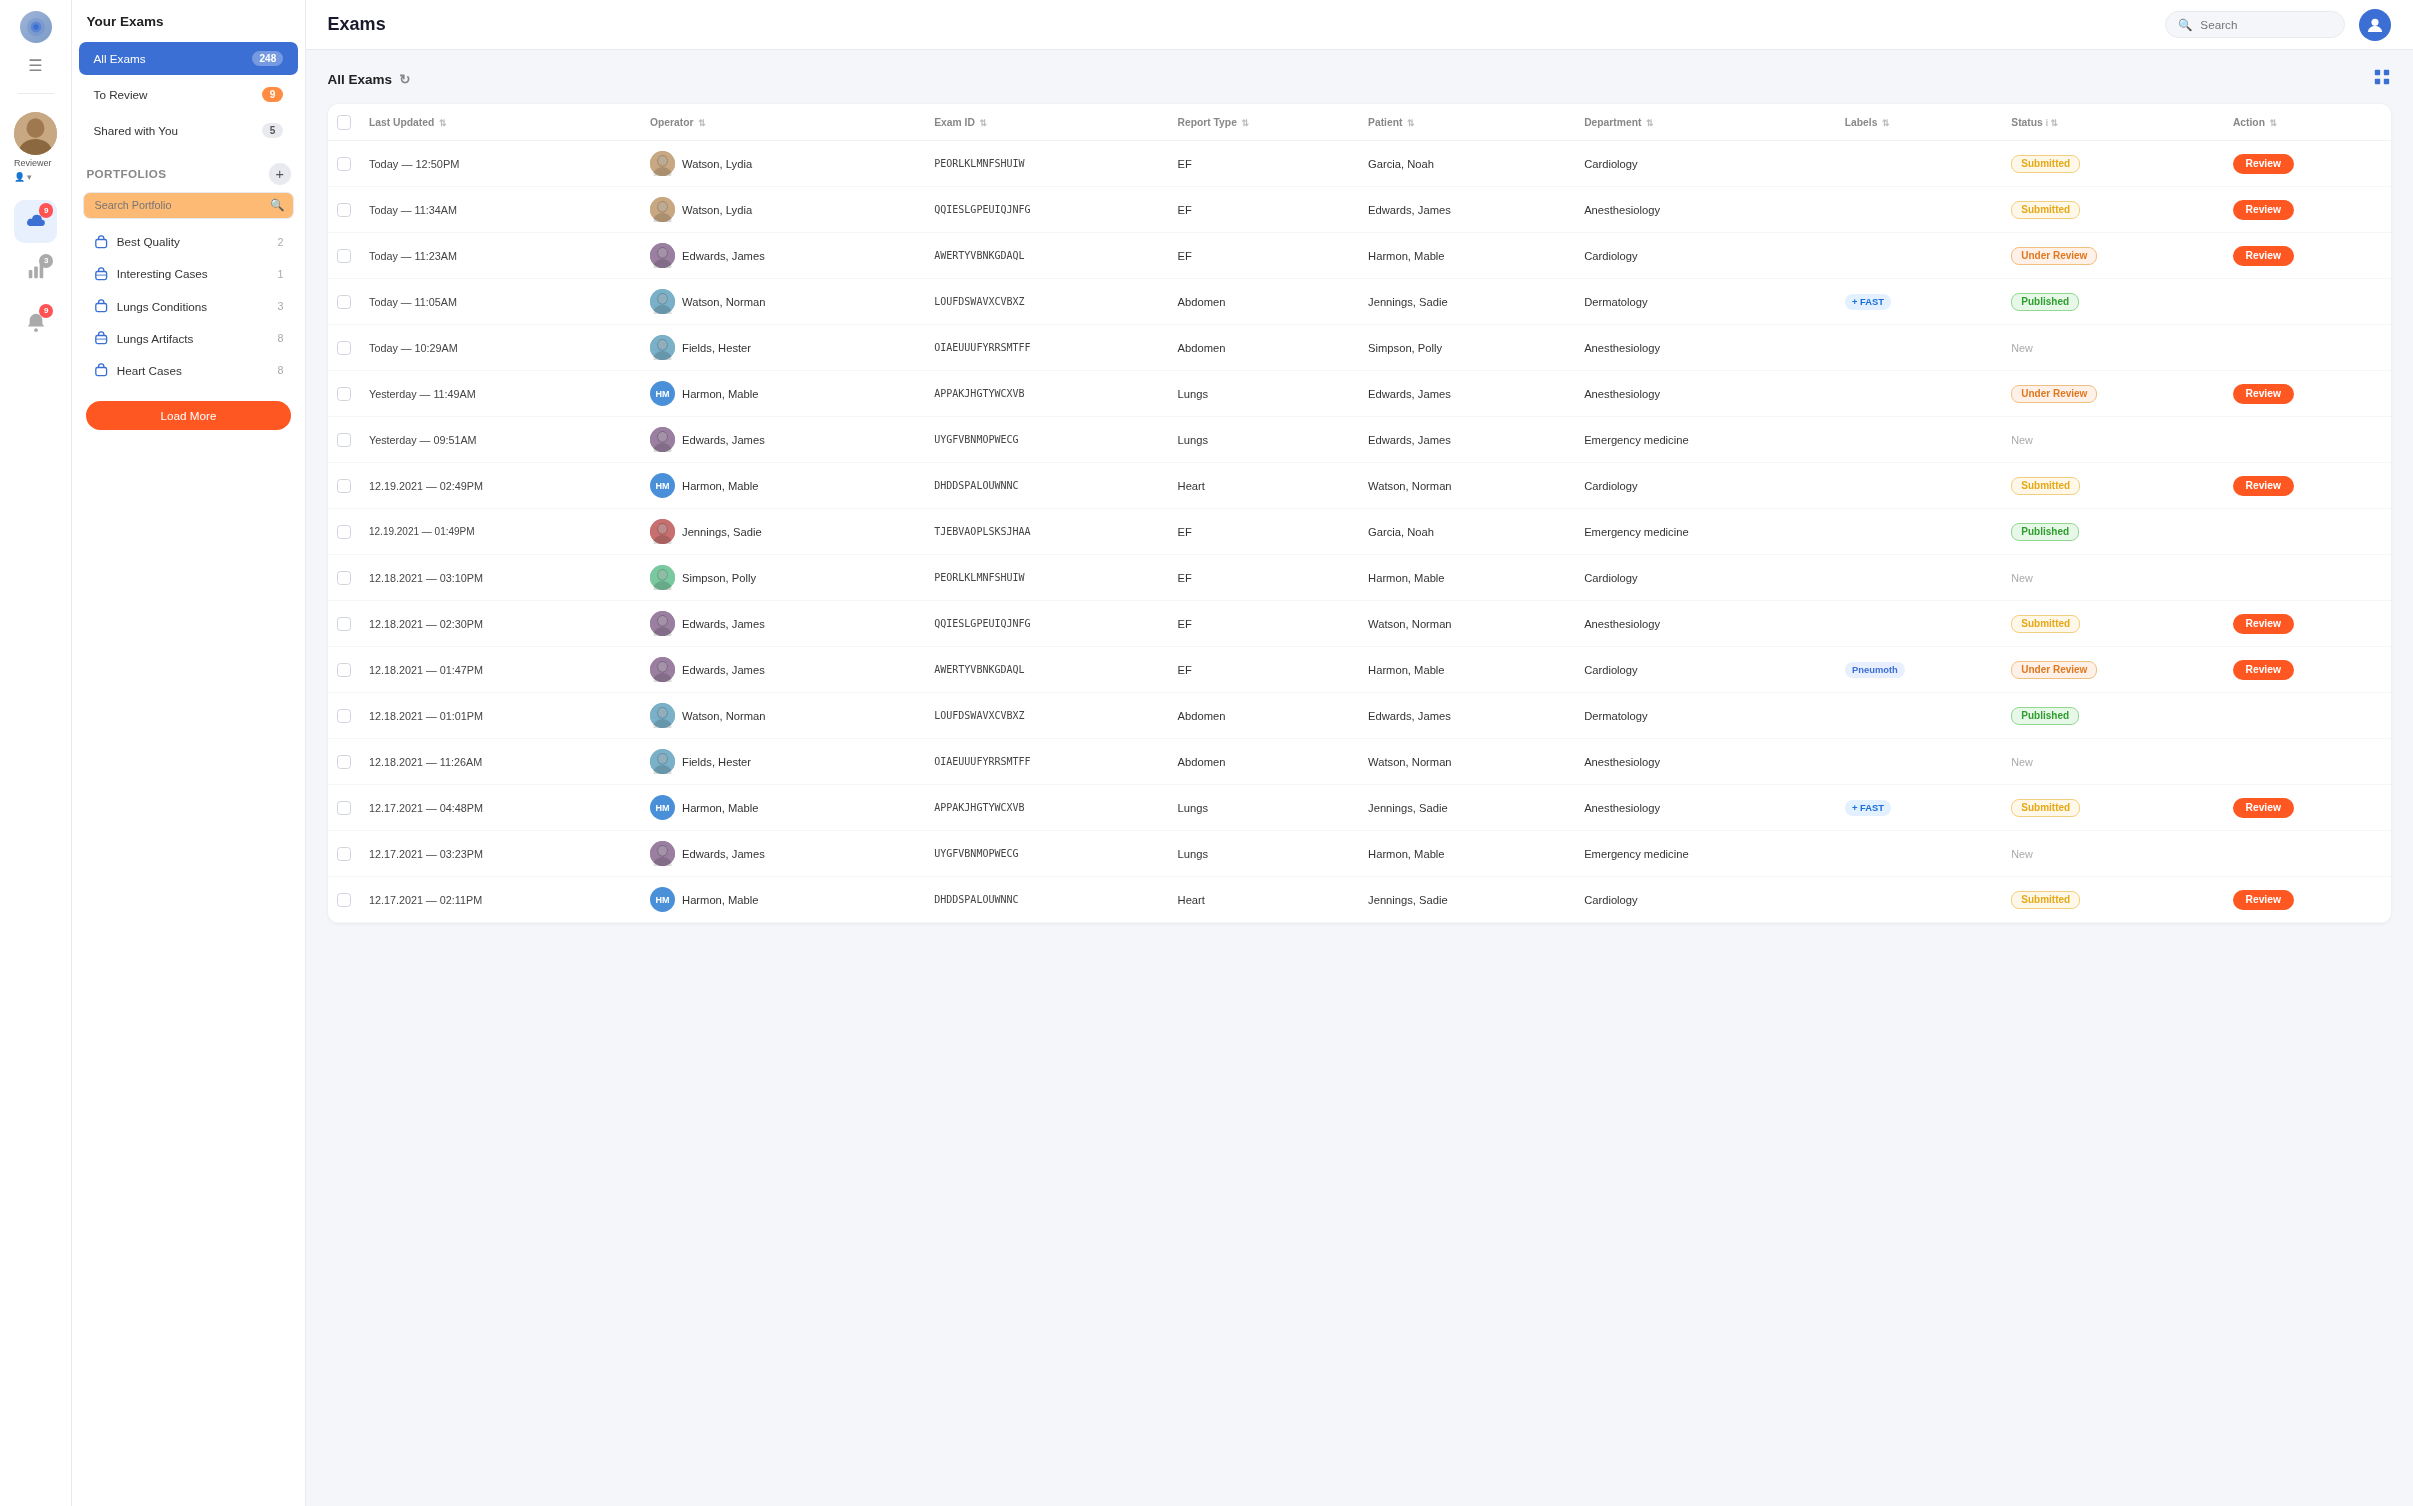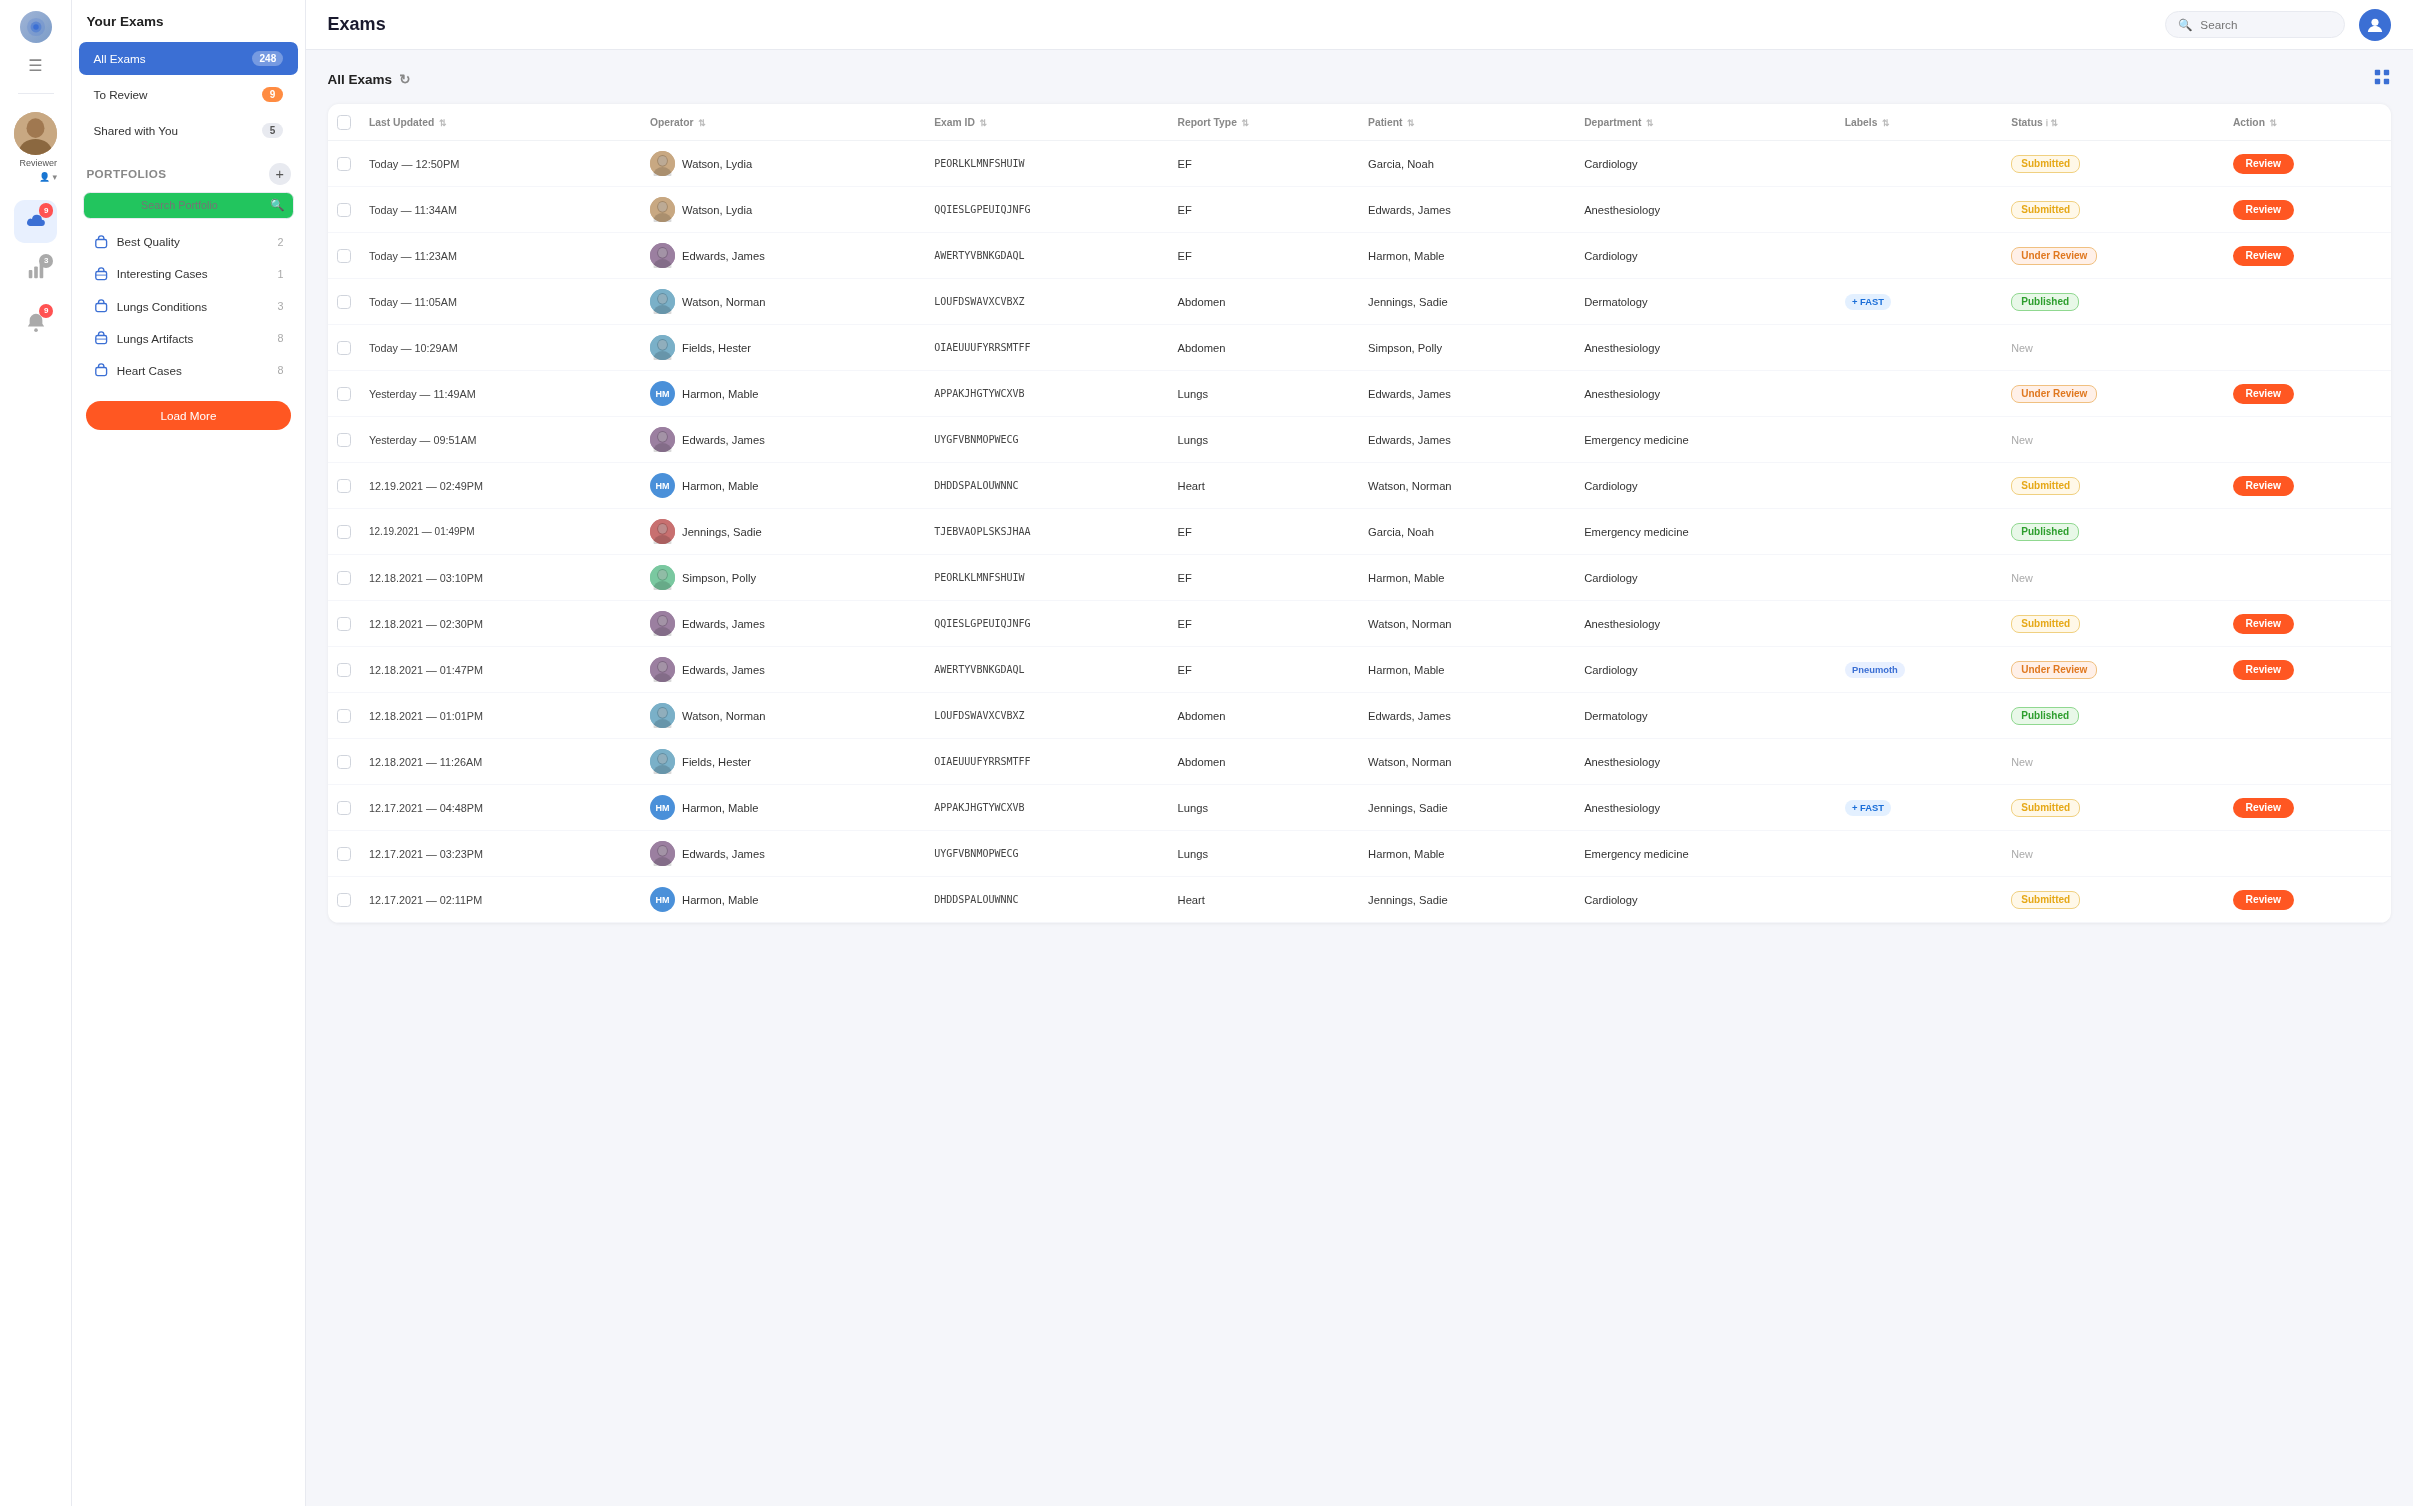--- a/index.html
+++ b/index.html
@@ -16,21 +16,21 @@
     .icon-sidebar .divider { width: 36px; height: 0.9px; background: #e8eaf0; margin: 3.6px 0; }
 
     .sidebar-nav-item {
       width: 43px; height: 43px; display: flex; align-items: center; justify-content: center; border-radius: 10.8px; cursor: pointer; position: relative; color: #aaa; font-size: 16px;
     }
     .sidebar-nav-item.active { background: #e8f0fe; color: #3b6fd4; }
     .sidebar-nav-item .badge {
       position: absolute; top: 3.6px; right: 3.6px; background: #ff5252; color: #fff; border-radius: 50%; width: 14.4px; height: 14.4px; font-size: 8px; display: flex; align-items: center; justify-content: center; font-weight: 700;
     }
 
-    .reviewer-section { display: flex; flex-direction: column; align-items: flex-end; gap: 3.6px; margin-top: 7.2px; }
+    .reviewer-section { display: flex; flex-direction: column; align-items: flex-start; gap: 3.6px; margin-top: 7.2px; }
     .reviewer-avatar { width: 43px; height: 43px; border-radius: 50%; background: #c8a882; overflow: hidden; display: flex; align-items: center; justify-content: center; }
     .reviewer-label { font-size: 9px; color: #555; }
     .reviewer-dropdown { display: flex; align-items: center; gap: 1.8px; cursor: pointer; color: #888; font-size: 9px; }
 
     
     .left-panel {
       width: 234px; background: #fff; border-right: 0.9px solid #e8eaf0; display: flex; flex-direction: column; padding: 14.4px 0; overflow-y: auto;
     }
     .your-exams-title { font-size: 13.5px; font-weight: 600; color: #222; padding: 0 14.4px 10.8px; }
 
@@ -45,21 +45,21 @@
     .nav-badge.orange { background: #ff8c42; color: #fff; }
 
     .portfolios-header { display: flex; align-items: center; justify-content: space-between; padding: 14.4px 14.4px 7.2px; }
     .portfolios-title { font-size: 11.7px; font-weight: 600; color: #888; text-transform: uppercase; letter-spacing: 0.4px; }
     .add-btn { width: 21.6px; height: 21.6px; border-radius: 50%; background: #e8eaf0; display: flex; align-items: center; justify-content: center; cursor: pointer; color: #555; font-size: 14.4px; }
 
     .search-portfolio {
       margin: 0 10.8px 7.2px; position: relative;
     }
     .search-portfolio input {
-      width: 100%; padding: 6.3px 29px 6.3px 10.8px; border: 0.9px solid #e8eaf0; border-radius: 7.2px; font-size: 10.8px; color: #555; background: #22c55e; outline: none; text-align: center;
+      width: 100%; padding: 6.3px 29px 6.3px 10.8px; border: 0.9px solid #e8eaf0; border-radius: 7.2px; font-size: 10.8px; color: #555; background: #fdba74; outline: none;
     }
     .search-portfolio .search-icon { position: absolute; right: 9px; top: 50%; transform: translateY(-50%); color: #bbb; font-size: 11.7px; }
 
     .portfolio-item {
       display: flex; align-items: center; gap: 7.2px; padding: 7.2px 14.4px; cursor: pointer; border-radius: 7.2px; margin: 0.9px 7.2px;
     }
     .portfolio-icon { width: 16px; height: 16px; color: #3b6fd4; font-size: 12.6px; display: flex; align-items: center; justify-content: center; flex-shrink: 0; }
     .portfolio-label { flex: 1; font-size: 11.7px; color: #333; }
     .portfolio-count { font-size: 10.8px; color: #aaa; }
 

